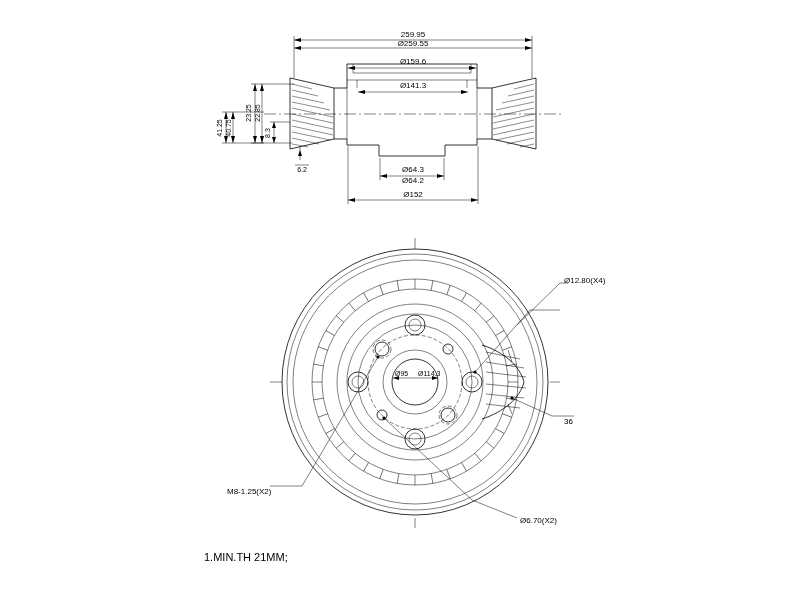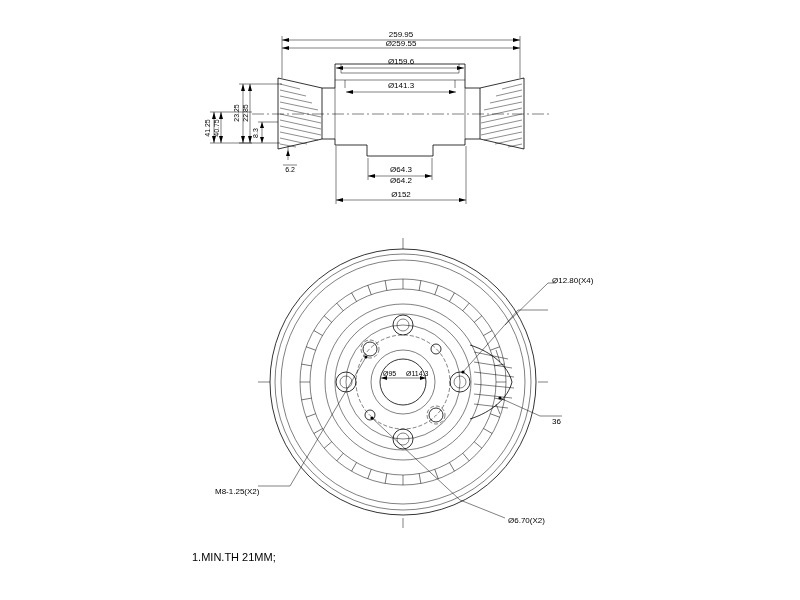--- a/index.html
+++ b/index.html
@@ -11,20 +11,21 @@
     width: 800px;
     height: 600px;
     overflow: hidden;
     font-family: "Liberation Sans", sans-serif;
     color: #000000;
   }
   #stage {
     position: relative;
     width: 656px;
     height: 600px;
+    margin-left: 12px;
   }
   svg#drawing {
     position: absolute;
     left: 0;
     top: 0;
     width: 800px;
     height: 600px;
   }
   .dimtext {
     font-family: "Liberation Sans", sans-serif;

